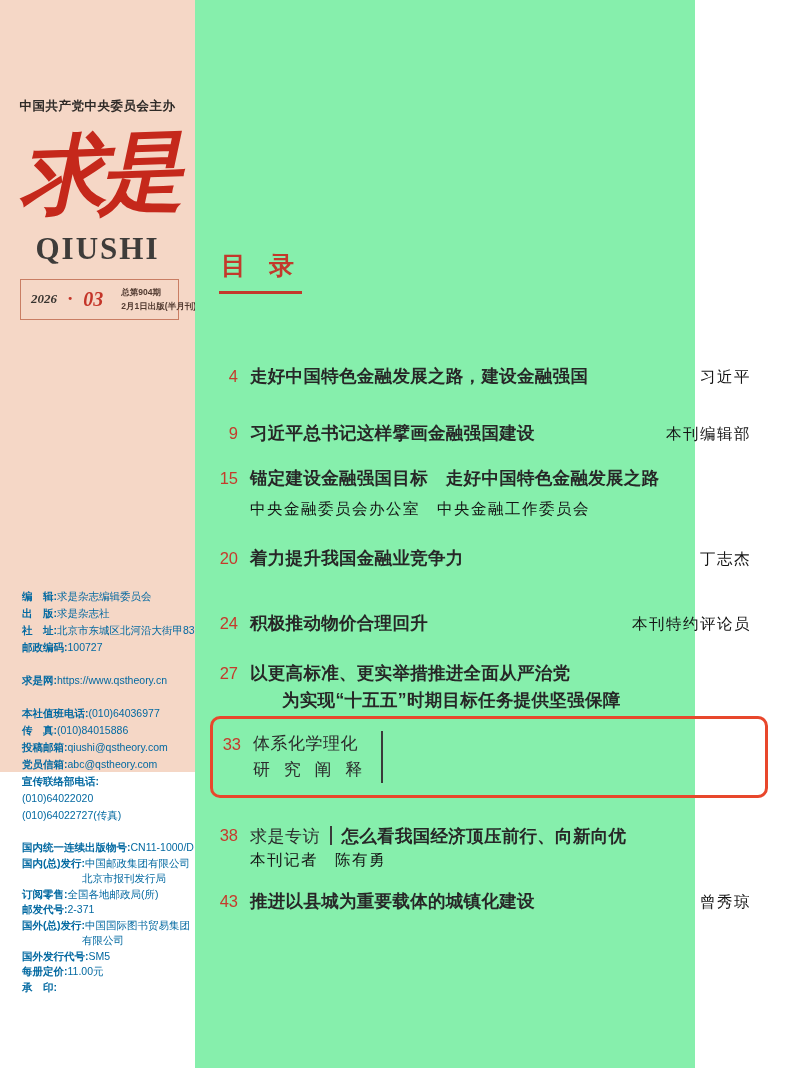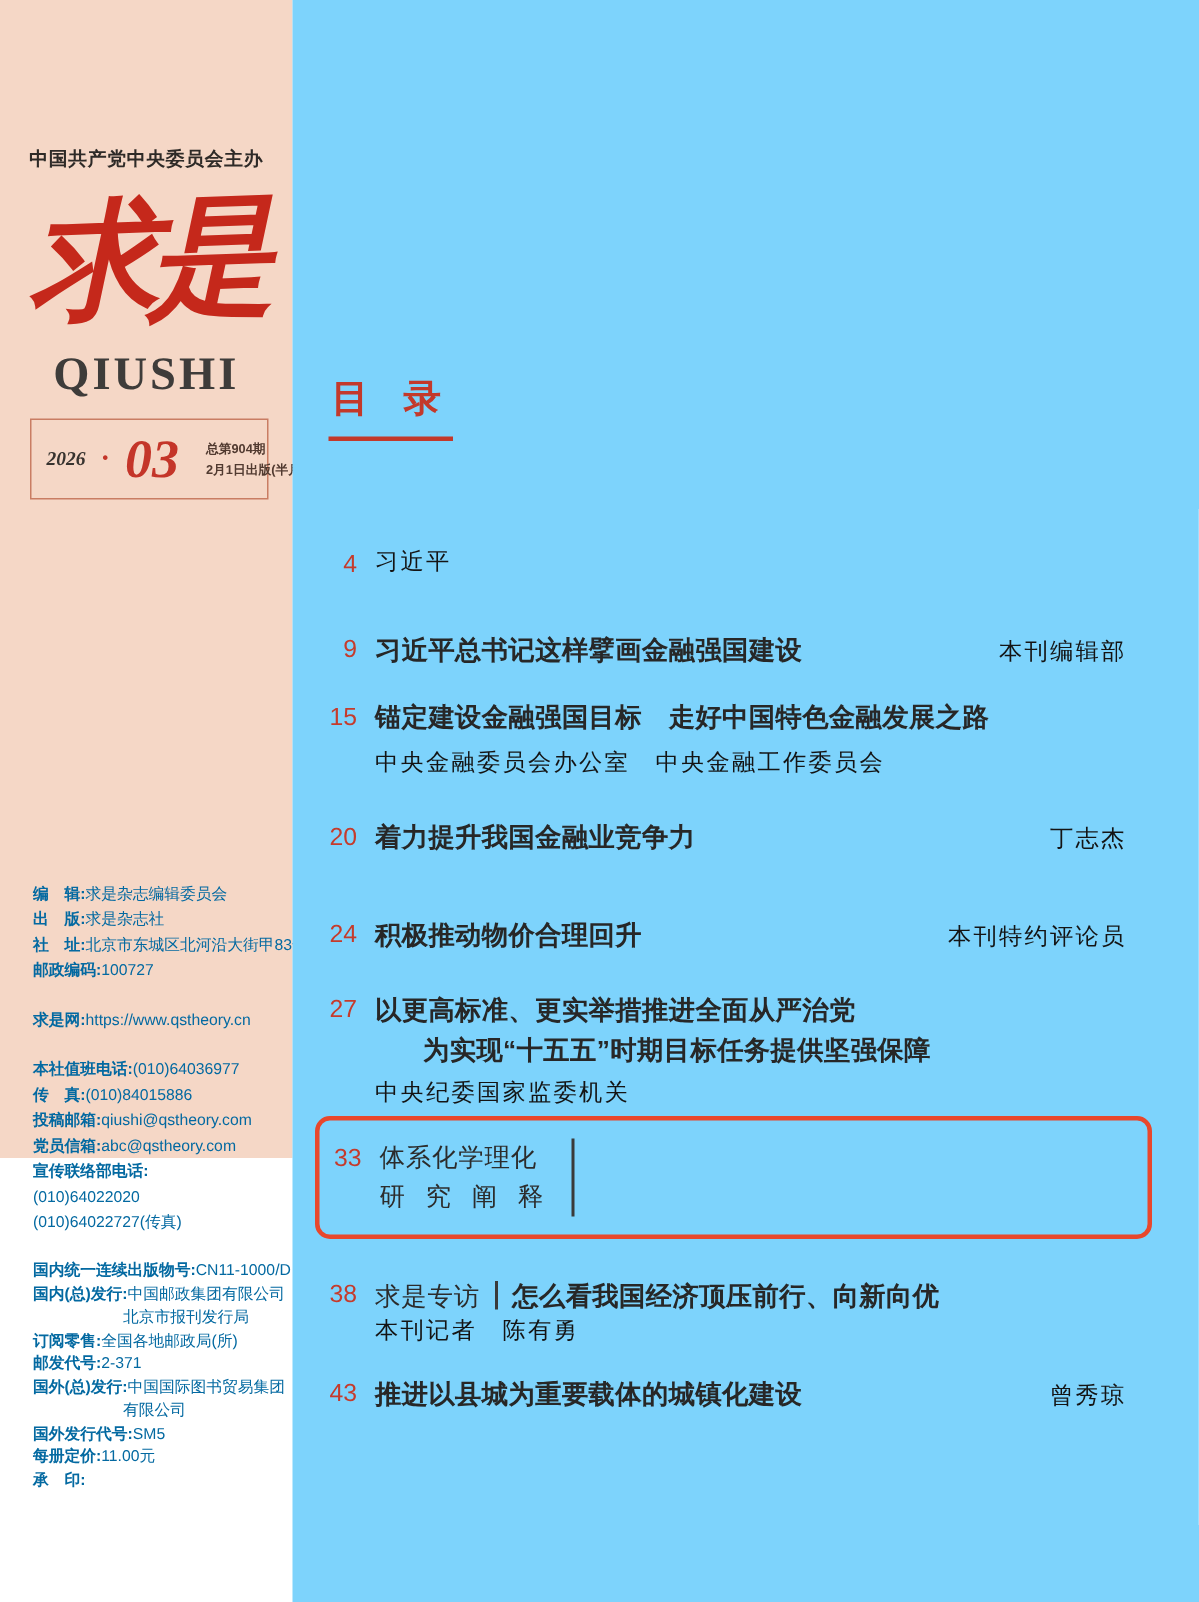--- a/index.html
+++ b/index.html
@@ -29,34 +29,34 @@
     text-align:center;margin-top:-4px;
     font-family:"Liberation Serif","DejaVu Serif",serif;
     font-size:31px;font-weight:bold;color:#3e3c3a;letter-spacing:2px;
   }
   .issue-box{
     margin:12px 16px 0 20px;border:1px solid #c97d63;
     display:flex;align-items:center;gap:9px;padding:5px 6px 5px 10px;
   }
   .issue-year{font-family:"Liberation Serif",serif;font-style:italic;font-weight:bold;font-size:13px;color:#37332f;}
   .issue-dot{font-family:"Liberation Serif",serif;font-weight:bold;font-size:19px;color:#c43529;margin:0 1px;}
-  .issue-num{font-family:"Liberation Serif",serif;font-style:italic;font-weight:bold;font-size:36px;color:#c43529;}
+  .issue-num{font-family:"Liberation Serif",serif;font-style:italic;font-weight:bold;font-size:20px;color:#c43529;}
   .issue-vr{width:1px;align-self:stretch;background:#c97d63;}
   .issue-right{font-size:8.5px;font-weight:bold;color:#513a30;line-height:1.7;white-space:nowrap;}
   .sidebar-info{
     position:absolute;top:588px;left:22px;width:168px;color:#0369a1;
   }
   .info-group{margin-bottom:16px;}
   .info-line{display:flex;white-space:nowrap;font-size:10.5px;line-height:17px;}
   .g4 .info-line{line-height:15.5px;}
   .info-line .lbl{font-weight:bold;white-space:pre;}
   .info-line .val{white-space:pre;}
   .info-line.indent{padding-left:60px;}
   
-  .main{position:absolute;left:195px;top:0;width:604px;height:1068px;background:#7dd3fc;}
+  .main{position:absolute;left:195px;top:0;width:500px;height:1068px;background:#86efac;}
   .toc-heading{
     position:absolute;left:24px;top:232px;display:inline-block;
     font-size:25px;font-weight:bold;color:#c3392b;letter-spacing:8px;
     padding:0 0 9px 2px;border-bottom:3px solid #c3392b;
   }
   .toc-list{position:absolute;top:364px;left:0;width:604px;}
   .toc-entry{display:flex;align-items:flex-start;}
   .page{flex:none;width:43px;text-align:right;font-size:16.5px;color:#c53b2c;line-height:24px;}
   .entry-body{flex:1;padding-left:12px;min-width:0;}
   .entry-row{display:flex;justify-content:space-between;align-items:baseline;padding-right:48px;}
@@ -214,20 +214,21 @@
 
   <main class="main">
     <h1 class="toc-heading">目 录</h1>
 
     <div class="toc-list">
 
       <div class="toc-entry mb-a">
         <span class="page">4</span>
         <div class="entry-body">
           <div class="entry-row">
+            <span class="title">走好中国特色金融发展之路，建设金融强国</span>
             <span class="author">习近平</span>
           </div>
         </div>
       </div>
 
       <div class="toc-entry mb-b">
         <span class="page">9</span>
         <div class="entry-body">
           <div class="entry-row">
             <span class="title">习近平总书记这样擘画金融强国建设</span>
@@ -262,21 +263,20 @@
             <span class="author">本刊特约评论员</span>
           </div>
         </div>
       </div>
 
       <div class="toc-entry">
         <span class="page">27</span>
         <div class="entry-body">
           <div class="title">以更高标准、更实举措推进全面从严治党</div>
           <div class="title indent2">为实现“十五五”时期目标任务提供坚强保障</div>
-          <div class="author-line" style="margin-top:6px;"><span class="author">中央纪委国家监委机关</span></div>
         </div>
       </div>
 
       <div class="highlight-box mb-box">
         <span class="page">33</span>
         <div style="width:12px;flex:none;"></div>
         <div class="col-label">
           <div>体系化学理化</div>
           <div class="spaced">研 究 阐 释</div>
         </div>

